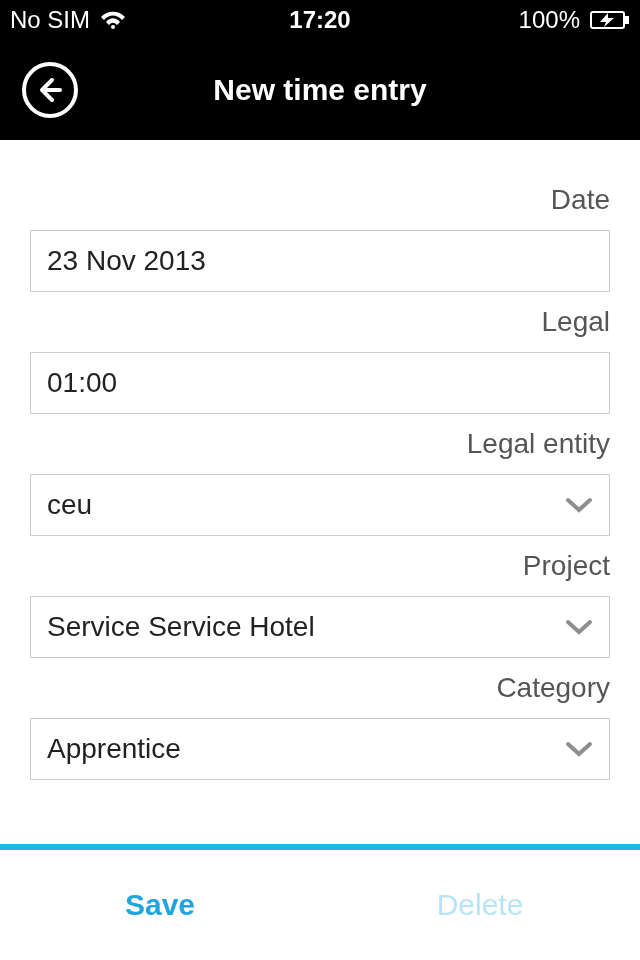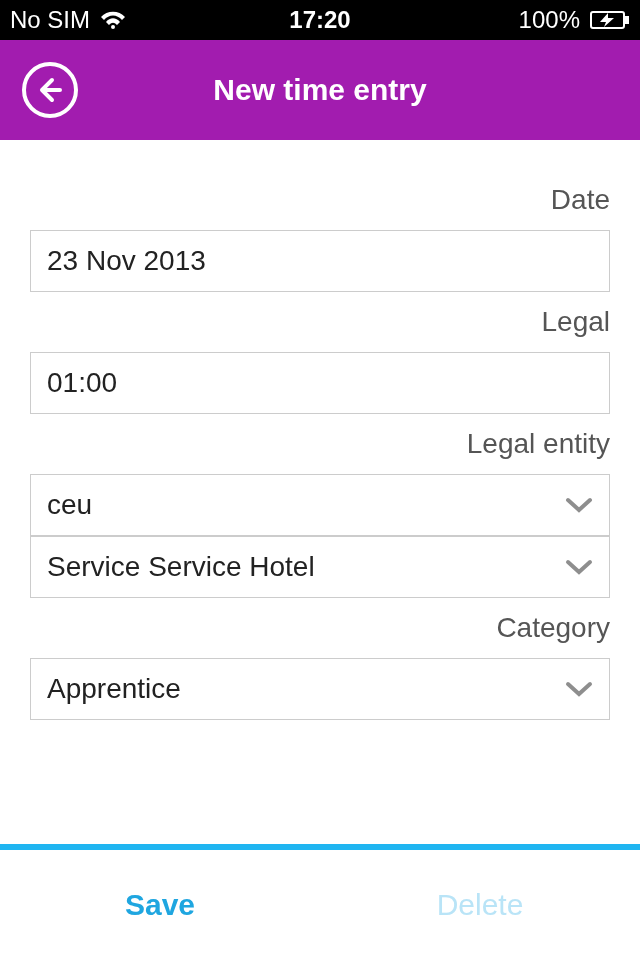--- a/index.html
+++ b/index.html
@@ -18,21 +18,21 @@
     font-size: 24px;
     font-weight: 500;
   }
   .status-left, .status-right { display: flex; align-items: center; gap: 10px; }
   .status-center { position: absolute; left: 0; right: 0; text-align: center; font-weight: 600; pointer-events: none;}
   .wifi-icon, .battery-icon { display: inline-flex; align-items: center; }
 
   
   .nav-bar {
     height: 100px;
-    background: #a21caf;
+    background: #000000;
     display: flex;
     align-items: center;
     position: relative;
   }
   .back-btn {
     width: 56px; height: 56px;
     margin-left: 22px;
     border: 4px solid #fff;
     border-radius: 50%;
     display: flex; align-items: center; justify-content: center;
@@ -146,20 +146,21 @@
   <div class="field-label">Legal entity</div>
   <div class="field-input">
     <span class="value">ceu</span>
     <span class="chevron">
       <svg width="28" height="18" viewBox="0 0 28 18">
           <path d="M3 4 L14 14 L25 4" stroke="#8e8e8e" stroke-width="4" fill="none" stroke-linecap="round"></path>
         </svg>
     </span>
   </div>
 
+  <div class="field-label">Project</div>
   <div class="field-input">
     <span class="value">Service Service Hotel</span>
     <span class="chevron">
       <svg width="28" height="18" viewBox="0 0 28 18">
           <path d="M3 4 L14 14 L25 4" stroke="#8e8e8e" stroke-width="4" fill="none" stroke-linecap="round"></path>
         </svg>
     </span>
   </div>
 
   <div class="field-label">Category</div>

